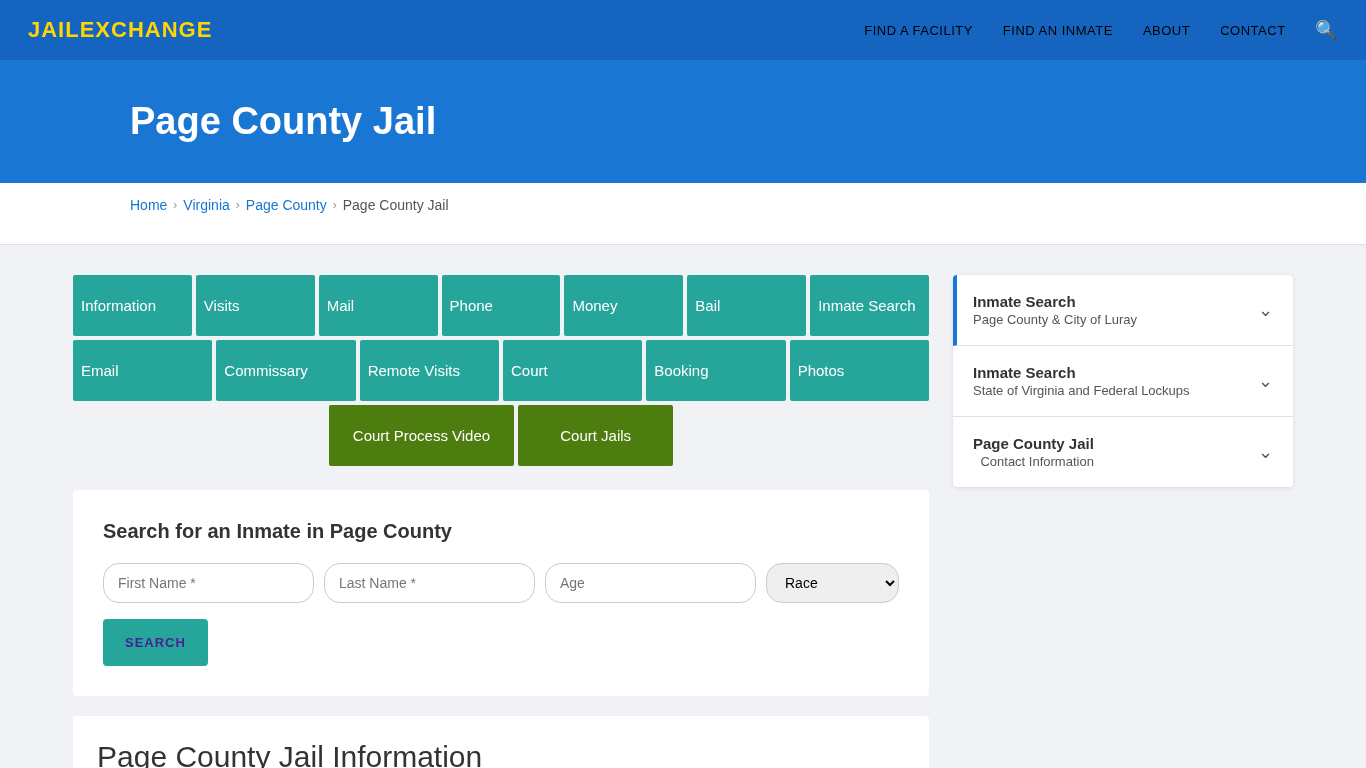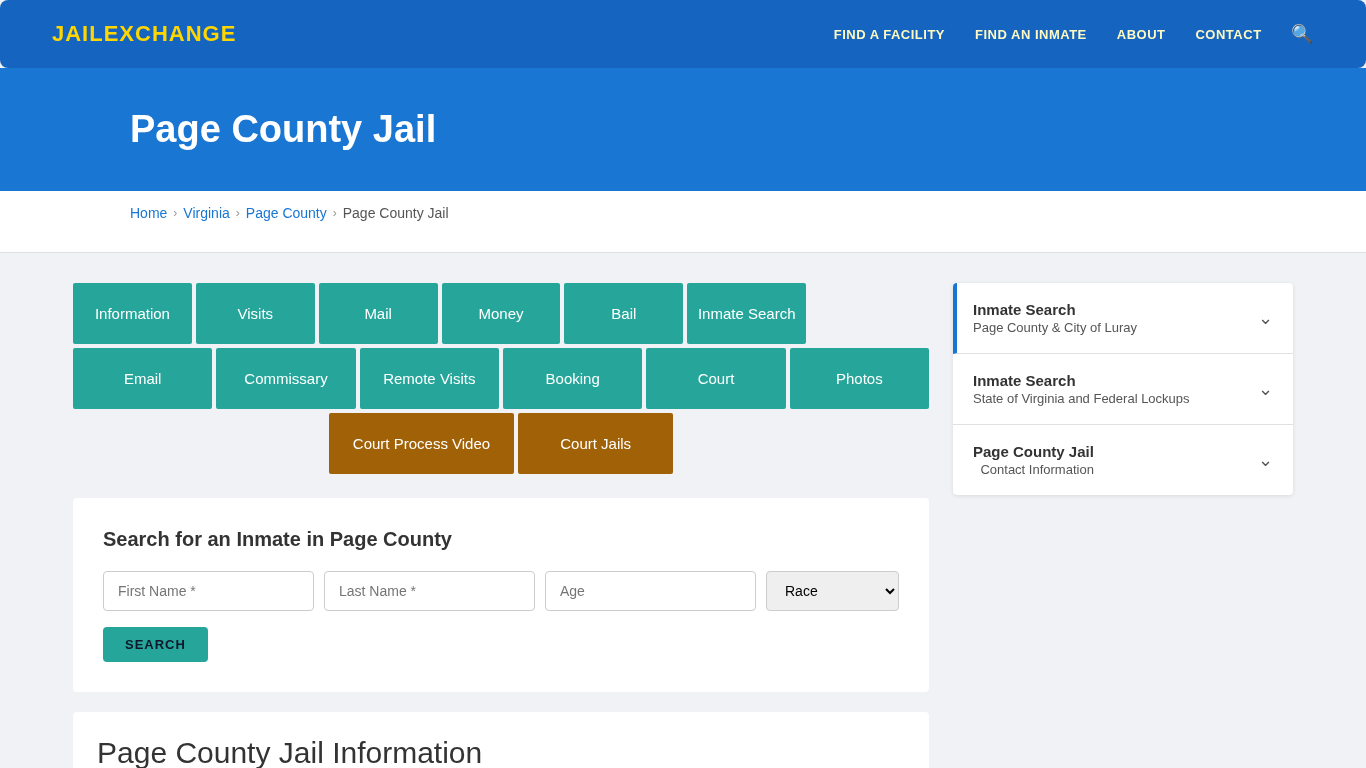--- a/index.html
+++ b/index.html
@@ -1,44 +1,43 @@
 <!DOCTYPE html>
 <html><head>
   <meta charset="utf-8">
   <style>
     * { margin: 0; padding: 0; box-sizing: border-box; }
     body { font-family: Arial, sans-serif; background: #f0f2f5; color: #333; }
 
     
     header {
       background: #1565c0;
-      padding: 0 52px;
-      height: 68px;
+      padding: 0 28px;
+      height: 60px;
       display: flex;
       align-items: center;
       justify-content: space-between;
-      border-radius: 8px;
     }
     .logo {
       font-size: 22px;
       font-weight: 900;
       color: white;
       letter-spacing: 1px;
     }
     .logo span { color: #ffd600; }
     nav {
       display: flex;
       align-items: center;
       gap: 30px;
     }
     nav a {
-      color: #fef9c3;
+      color: #000000;
       text-decoration: none;
       font-size: 13px;
-      font-weight: 700;
+      font-weight: 400;
       letter-spacing: 0.5px;
     }
     .search-icon-nav {
       color: white;
       font-size: 18px;
       cursor: pointer;
     }
 
     
     .hero {
@@ -99,25 +98,25 @@
       margin-bottom: 24px;
     }
     .grid-btn {
       background: #26a69a;
       color: white;
       border: none;
       padding: 22px 8px;
       font-size: 15px;
       font-weight: 500;
       cursor: pointer;
-      text-align: center;
+      text-align: left;
       border-radius: 2px;
     }
     .grid-btn-wide {
-      background: #a16207;
+      background: #4d7c0f;
       color: white;
       border: none;
       padding: 22px 24px;
       font-size: 15px;
       font-weight: 500;
       cursor: pointer;
       border-radius: 2px;
       min-width: 155px;
     }
 
@@ -134,30 +133,30 @@
       font-weight: 700;
       margin-bottom: 20px;
     }
     .search-fields {
       display: flex;
       gap: 10px;
       margin-bottom: 16px;
     }
     .search-fields input, .search-fields select {
       border: 1px solid #ccc;
-      border-radius: 4px;
+      border-radius: 16px;
       padding: 10px 14px;
       font-size: 14px;
       flex: 1;
     }
     .search-btn {
       background: #26a69a;
-      color: #0f172a;
+      color: #4c1d95;
       border: none;
-      padding: 10px 22px;
+      padding: 16px 22px;
       font-size: 13px;
       font-weight: 700;
       letter-spacing: 1px;
       border-radius: 4px;
       cursor: pointer;
     }
 
     
     .info-section {
       background: white;
@@ -236,31 +235,32 @@
   <span>Page County Jail</span>
 </div>
 
 <div class="main-container">
   <div class="left-content">
 
     <div class="button-grid">
       <button class="grid-btn">Information</button>
       <button class="grid-btn">Visits</button>
       <button class="grid-btn">Mail</button>
+      <button class="grid-btn">Phone</button>
       <button class="grid-btn">Money</button>
       <button class="grid-btn">Bail</button>
       <button class="grid-btn">Inmate Search</button>
     </div>
 
     <div class="button-grid-row2">
       <button class="grid-btn">Email</button>
       <button class="grid-btn">Commissary</button>
       <button class="grid-btn">Remote Visits</button>
+      <button class="grid-btn">Court</button>
       <button class="grid-btn">Booking</button>
-      <button class="grid-btn">Court</button>
       <button class="grid-btn">Photos</button>
     </div>
 
     <div class="button-grid-row3">
       <button class="grid-btn-wide">Court Process Video</button>
       <button class="grid-btn-wide">Court Jails</button>
     </div>
 
     <div class="search-box">
       <h2>Search for an Inmate in Page County</h2>

